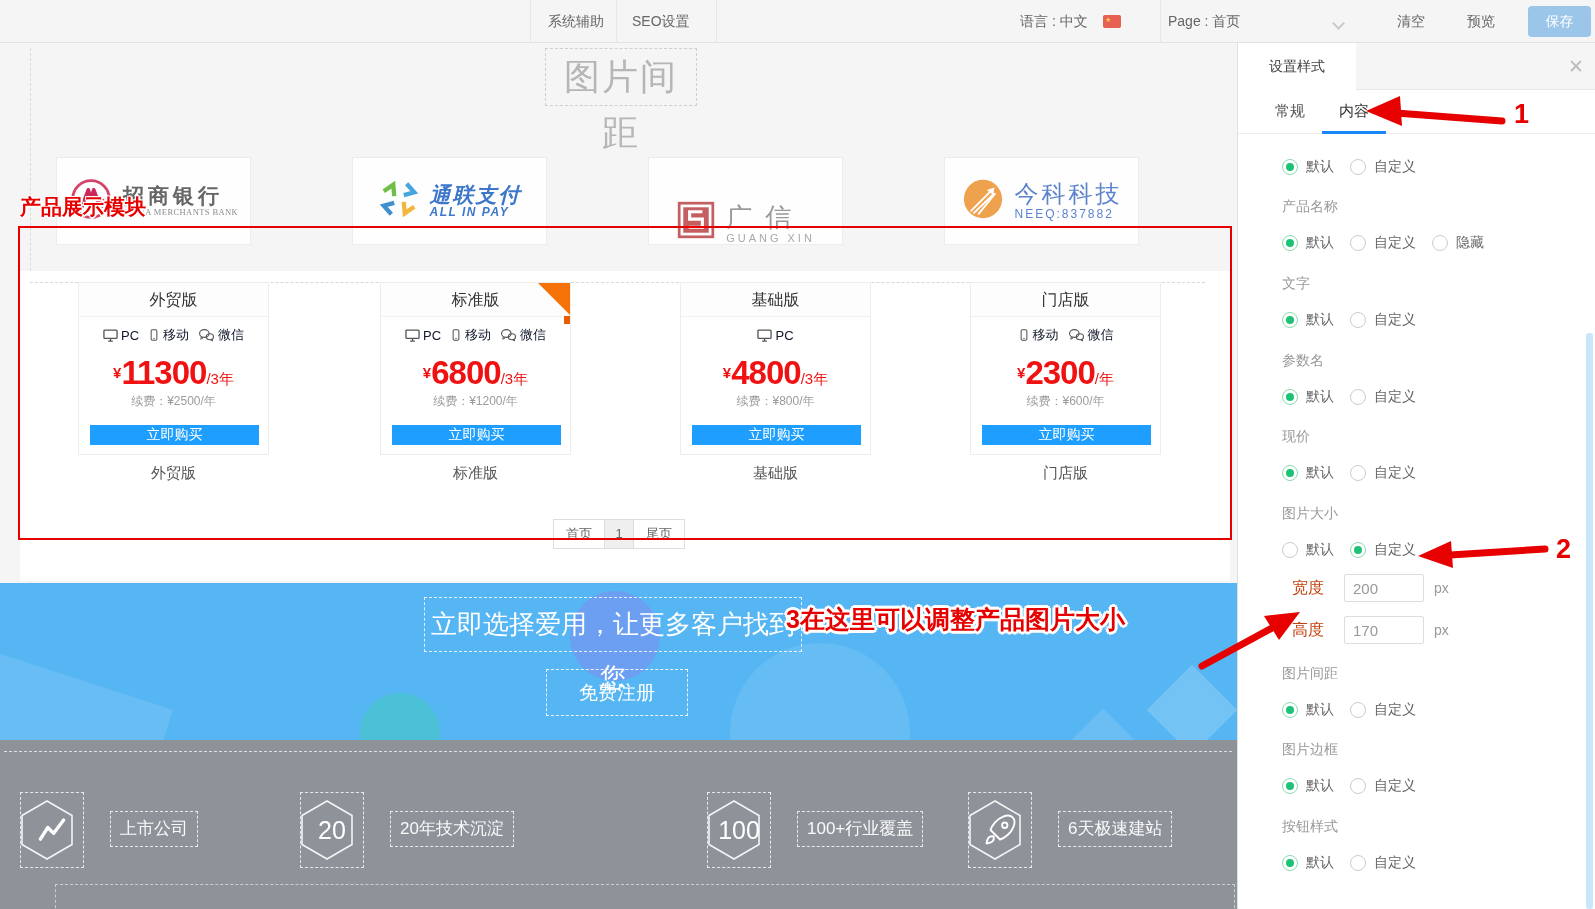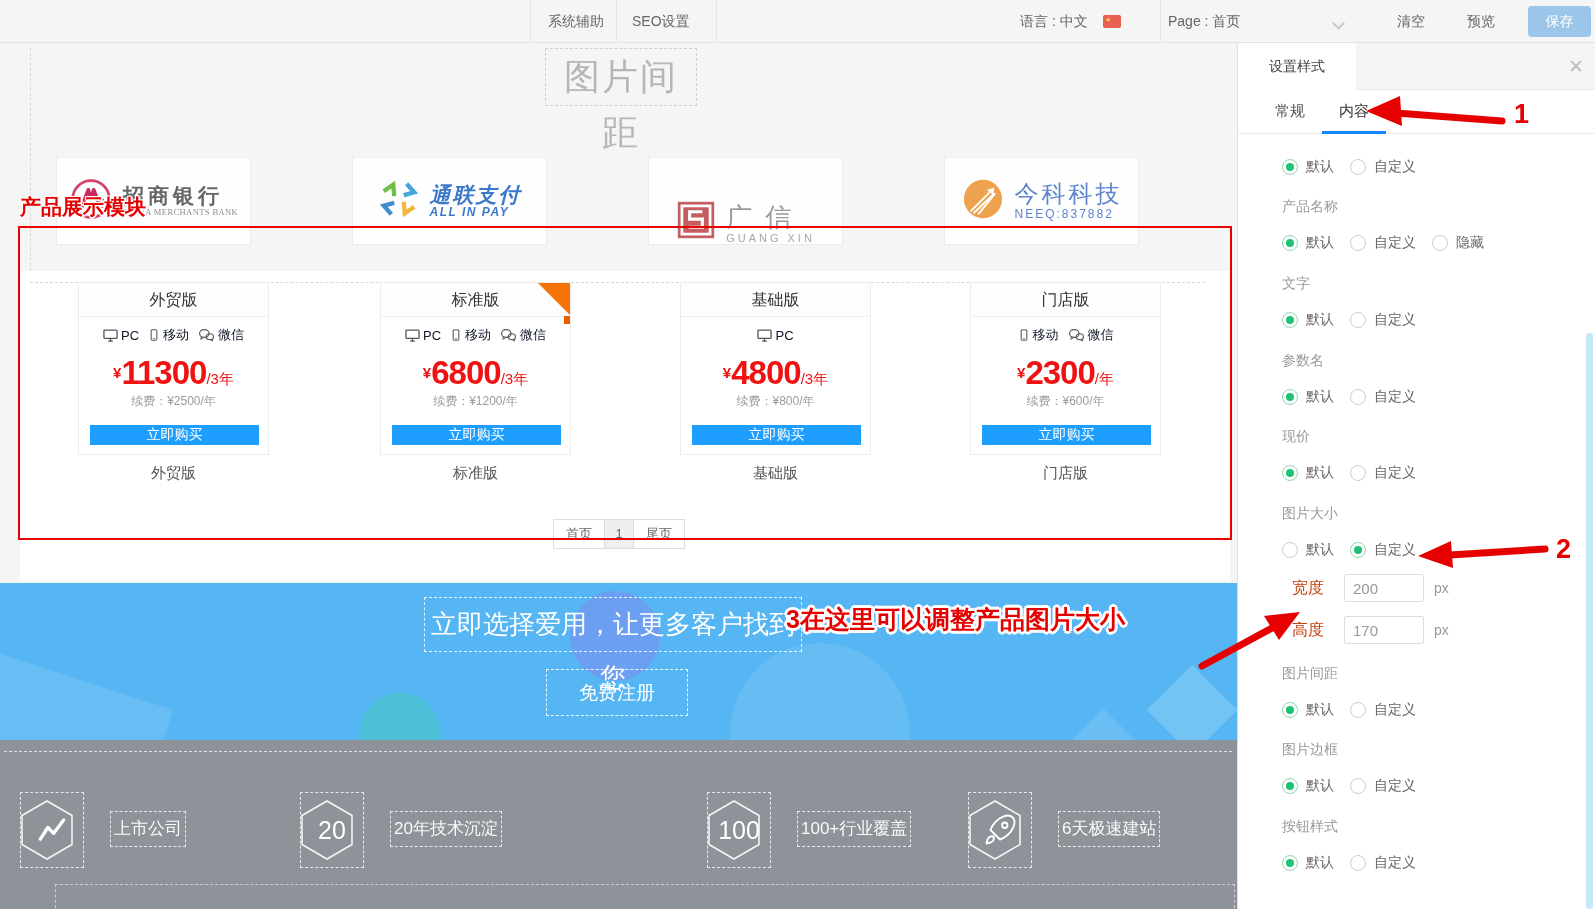--- a/index.html
+++ b/index.html
@@ -76,21 +76,21 @@
   .step3-label { position:absolute; left:786px; top:603px; font-size:25px; font-weight:bold; color:#e60000; z-index:60; white-space:nowrap;
     text-shadow:-2px -2px 0 #fff,2px -2px 0 #fff,-2px 2px 0 #fff,2px 2px 0 #fff,0 3px 0 #fff,3px 0 0 #fff,0 -3px 0 #fff,-3px 0 0 #fff; }
 
   .footer { position:absolute; left:0; top:697px; width:1237px; height:169px; background:#8e9399; overflow:hidden; }
   .footer-dash-top { position:absolute; left:4px; top:11px; width:1228px; border-top:1px dashed rgba(255,255,255,.7); }
   .footer-dash-bottom { position:absolute; left:55px; top:144px; width:1180px; height:40px; border:1px dashed rgba(255,255,255,.55); }
   .stat { position:absolute; top:52px; display:flex; align-items:flex-start; }
   .stat:nth-child(3){left:20px;} .stat:nth-child(4){left:300px;} .stat:nth-child(5){left:707px;} .stat:nth-child(6){left:968px;}
   .hexbox { position:relative; width:64px; height:76px; border:1px dashed rgba(255,255,255,.8); display:flex; align-items:center; }
   .hex-content { position:absolute; left:0; top:0; width:100%; height:100%; display:flex; align-items:center; justify-content:center; color:#fff; font-size:25px; }
-  .stat-label { margin-left:26px; margin-top:19px; height:36px; line-height:34px; padding:0 3px; border:1px dashed rgba(255,255,255,.8); color:rgba(255,255,255,.95); font-size:17px; white-space:nowrap; }
+  .stat-label { margin-left:26px; margin-top:19px; height:36px; line-height:34px; padding:0 9px; border:1px dashed rgba(255,255,255,.8); color:rgba(255,255,255,.95); font-size:17px; white-space:nowrap; }
 
   
   .panel { position:absolute; left:1237px; top:43px; width:358px; height:866px; background:#fff; border-left:1px solid #e0e0e0; z-index:20; }
   .panel-header { position:absolute; left:0; top:0; width:358px; height:47px; background:#f5f5f5; border-bottom:1px solid #e7e7e7; }
   .panel-tab-active { position:absolute; left:0; top:0; width:118px; height:47px; background:#fff; text-align:center; line-height:47px; font-size:14px; color:#444; }
   .panel-close { position:absolute; right:12px; top:0; height:47px; line-height:47px; font-size:19px; color:#bcbcbc; cursor:pointer; }
   .ptabs { position:absolute; left:0; top:47px; width:358px; height:44px; border-bottom:1px solid #ececec; }
   .ptab { position:absolute; top:0; width:64px; height:44px; text-align:center; line-height:42px; font-size:15px; color:#555; cursor:pointer; }
   .ptab.t0 { left:20px; } .ptab.t1 { left:84px; }
   .ptab.active { color:#333; }

